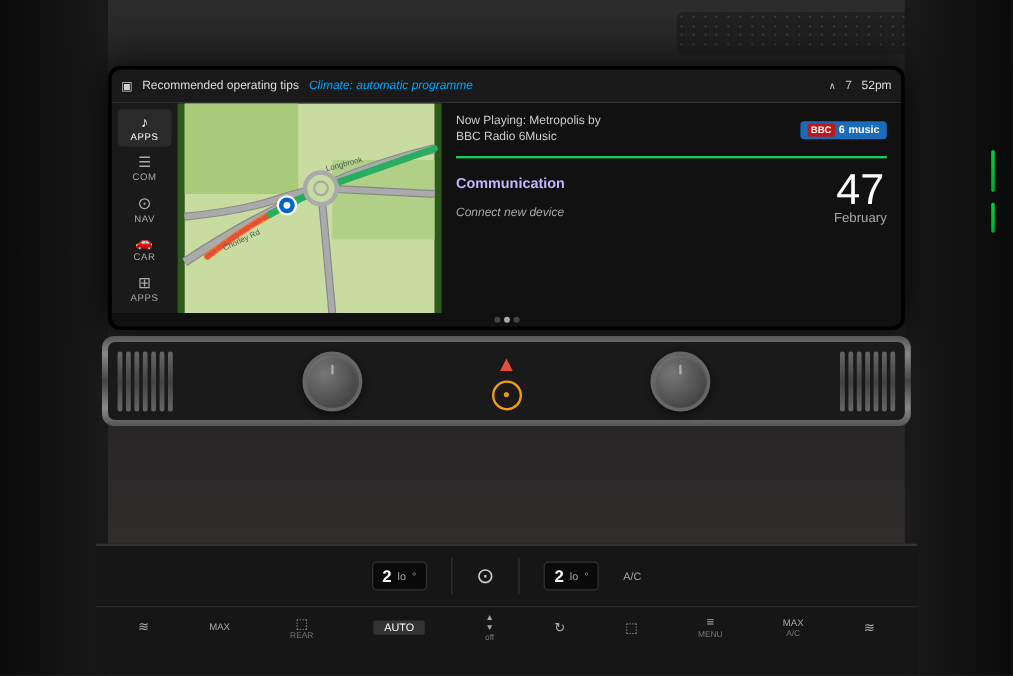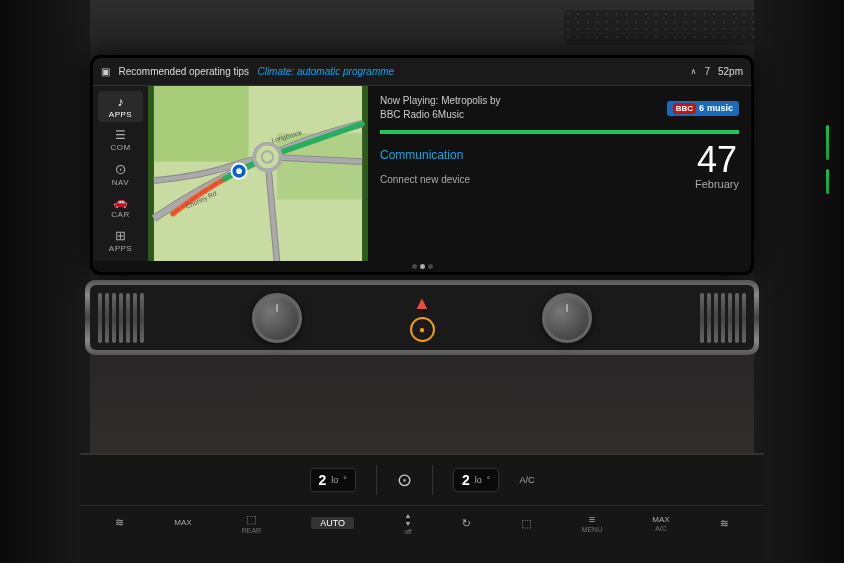--- a/index.html
+++ b/index.html
@@ -188,21 +188,21 @@
       background: #111;
       padding: 8px 12px;
       gap: 8px;
     }
 
     .now-playing-section {
       display: flex;
       align-items: center;
       gap: 22px;
       padding-bottom: 8px;
-      border-bottom: 4px solid #22c55e;
+      border-bottom: 2px solid #22c55e;
     }
 
     .now-playing-text {
       flex: 1;
     }
 
     .now-playing-label {
       color: #ccc;
       font-size: 10px;
       line-height: 1.4;
@@ -234,29 +234,30 @@
       display: flex;
       align-items: center;
       gap: 10px;
     }
 
     .comm-text {
       flex: 1;
     }
 
     .comm-title {
-      color: #0ea5e9;
+      color: #c4b5fd;
       font-size: 12px;
-      font-weight: normal;
+      font-weight: bold;
       margin-bottom: 12px;
     }
 
     .comm-subtitle {
       color: #aaa;
       font-size: 10px;
+      font-style: italic;
     }
 
     .date-display {
       text-align: center;
     }
 
     .date-day {
       color: #fff;
       font-size: 36px;
       font-weight: 300;

